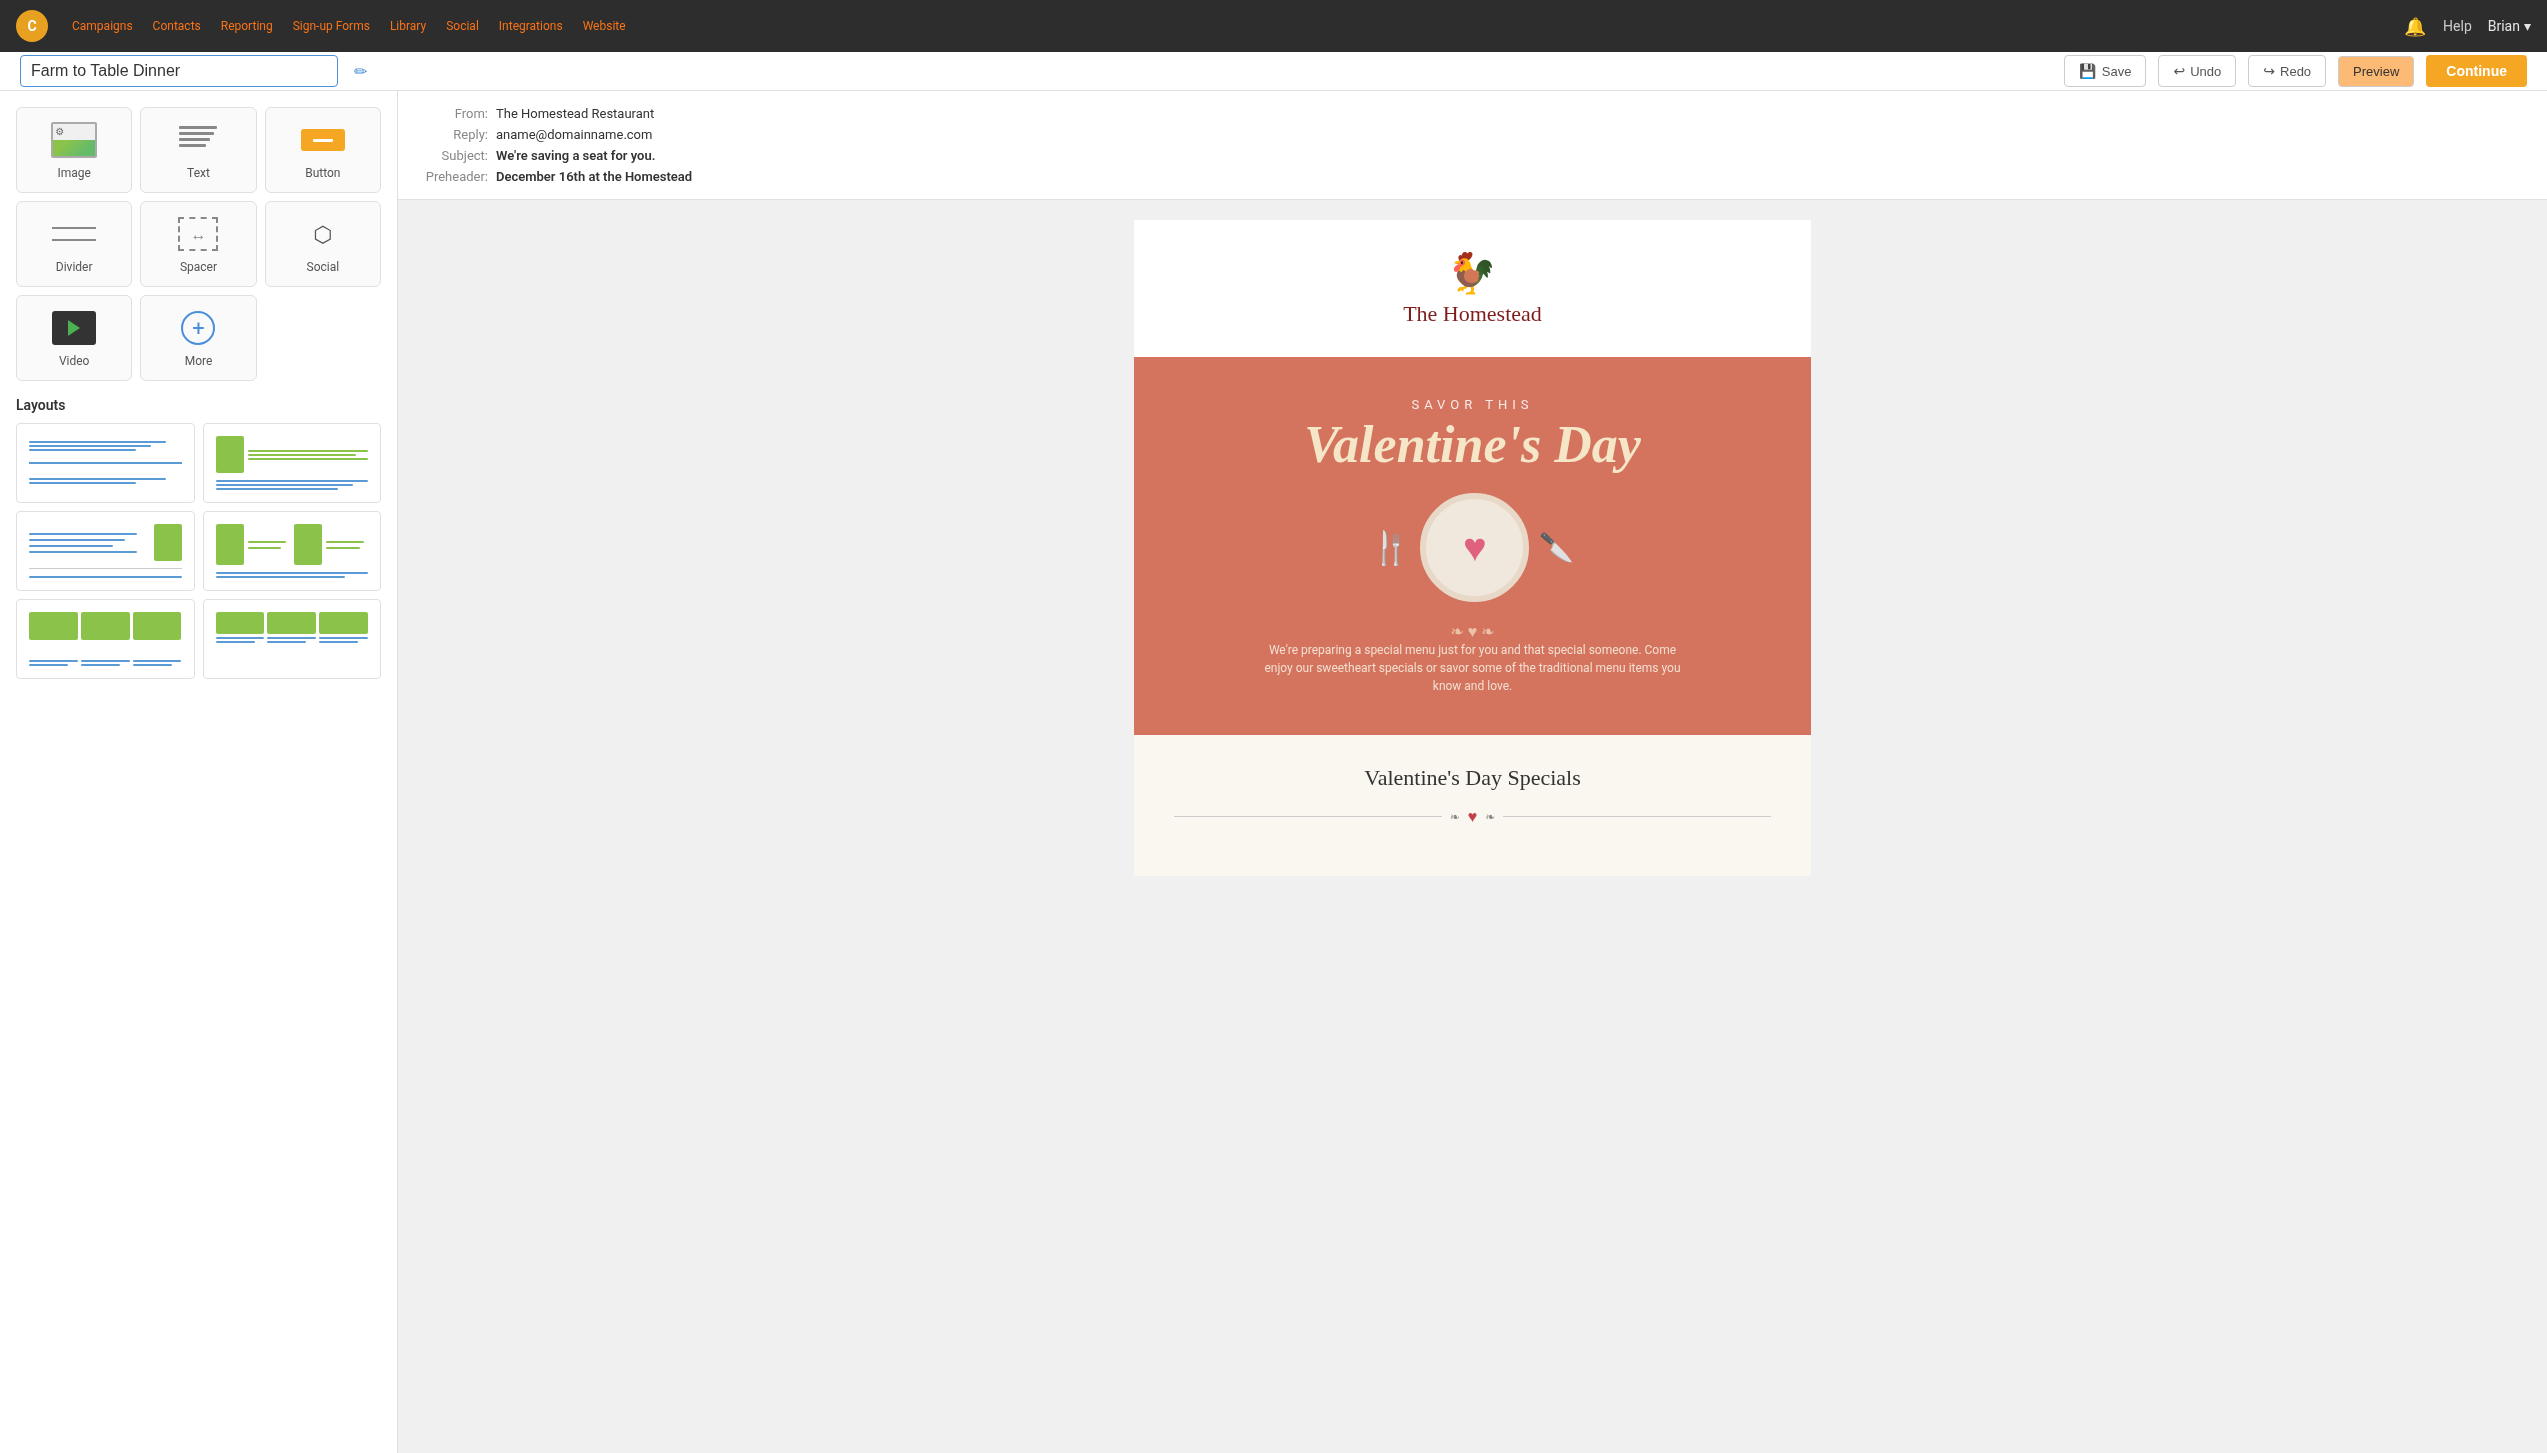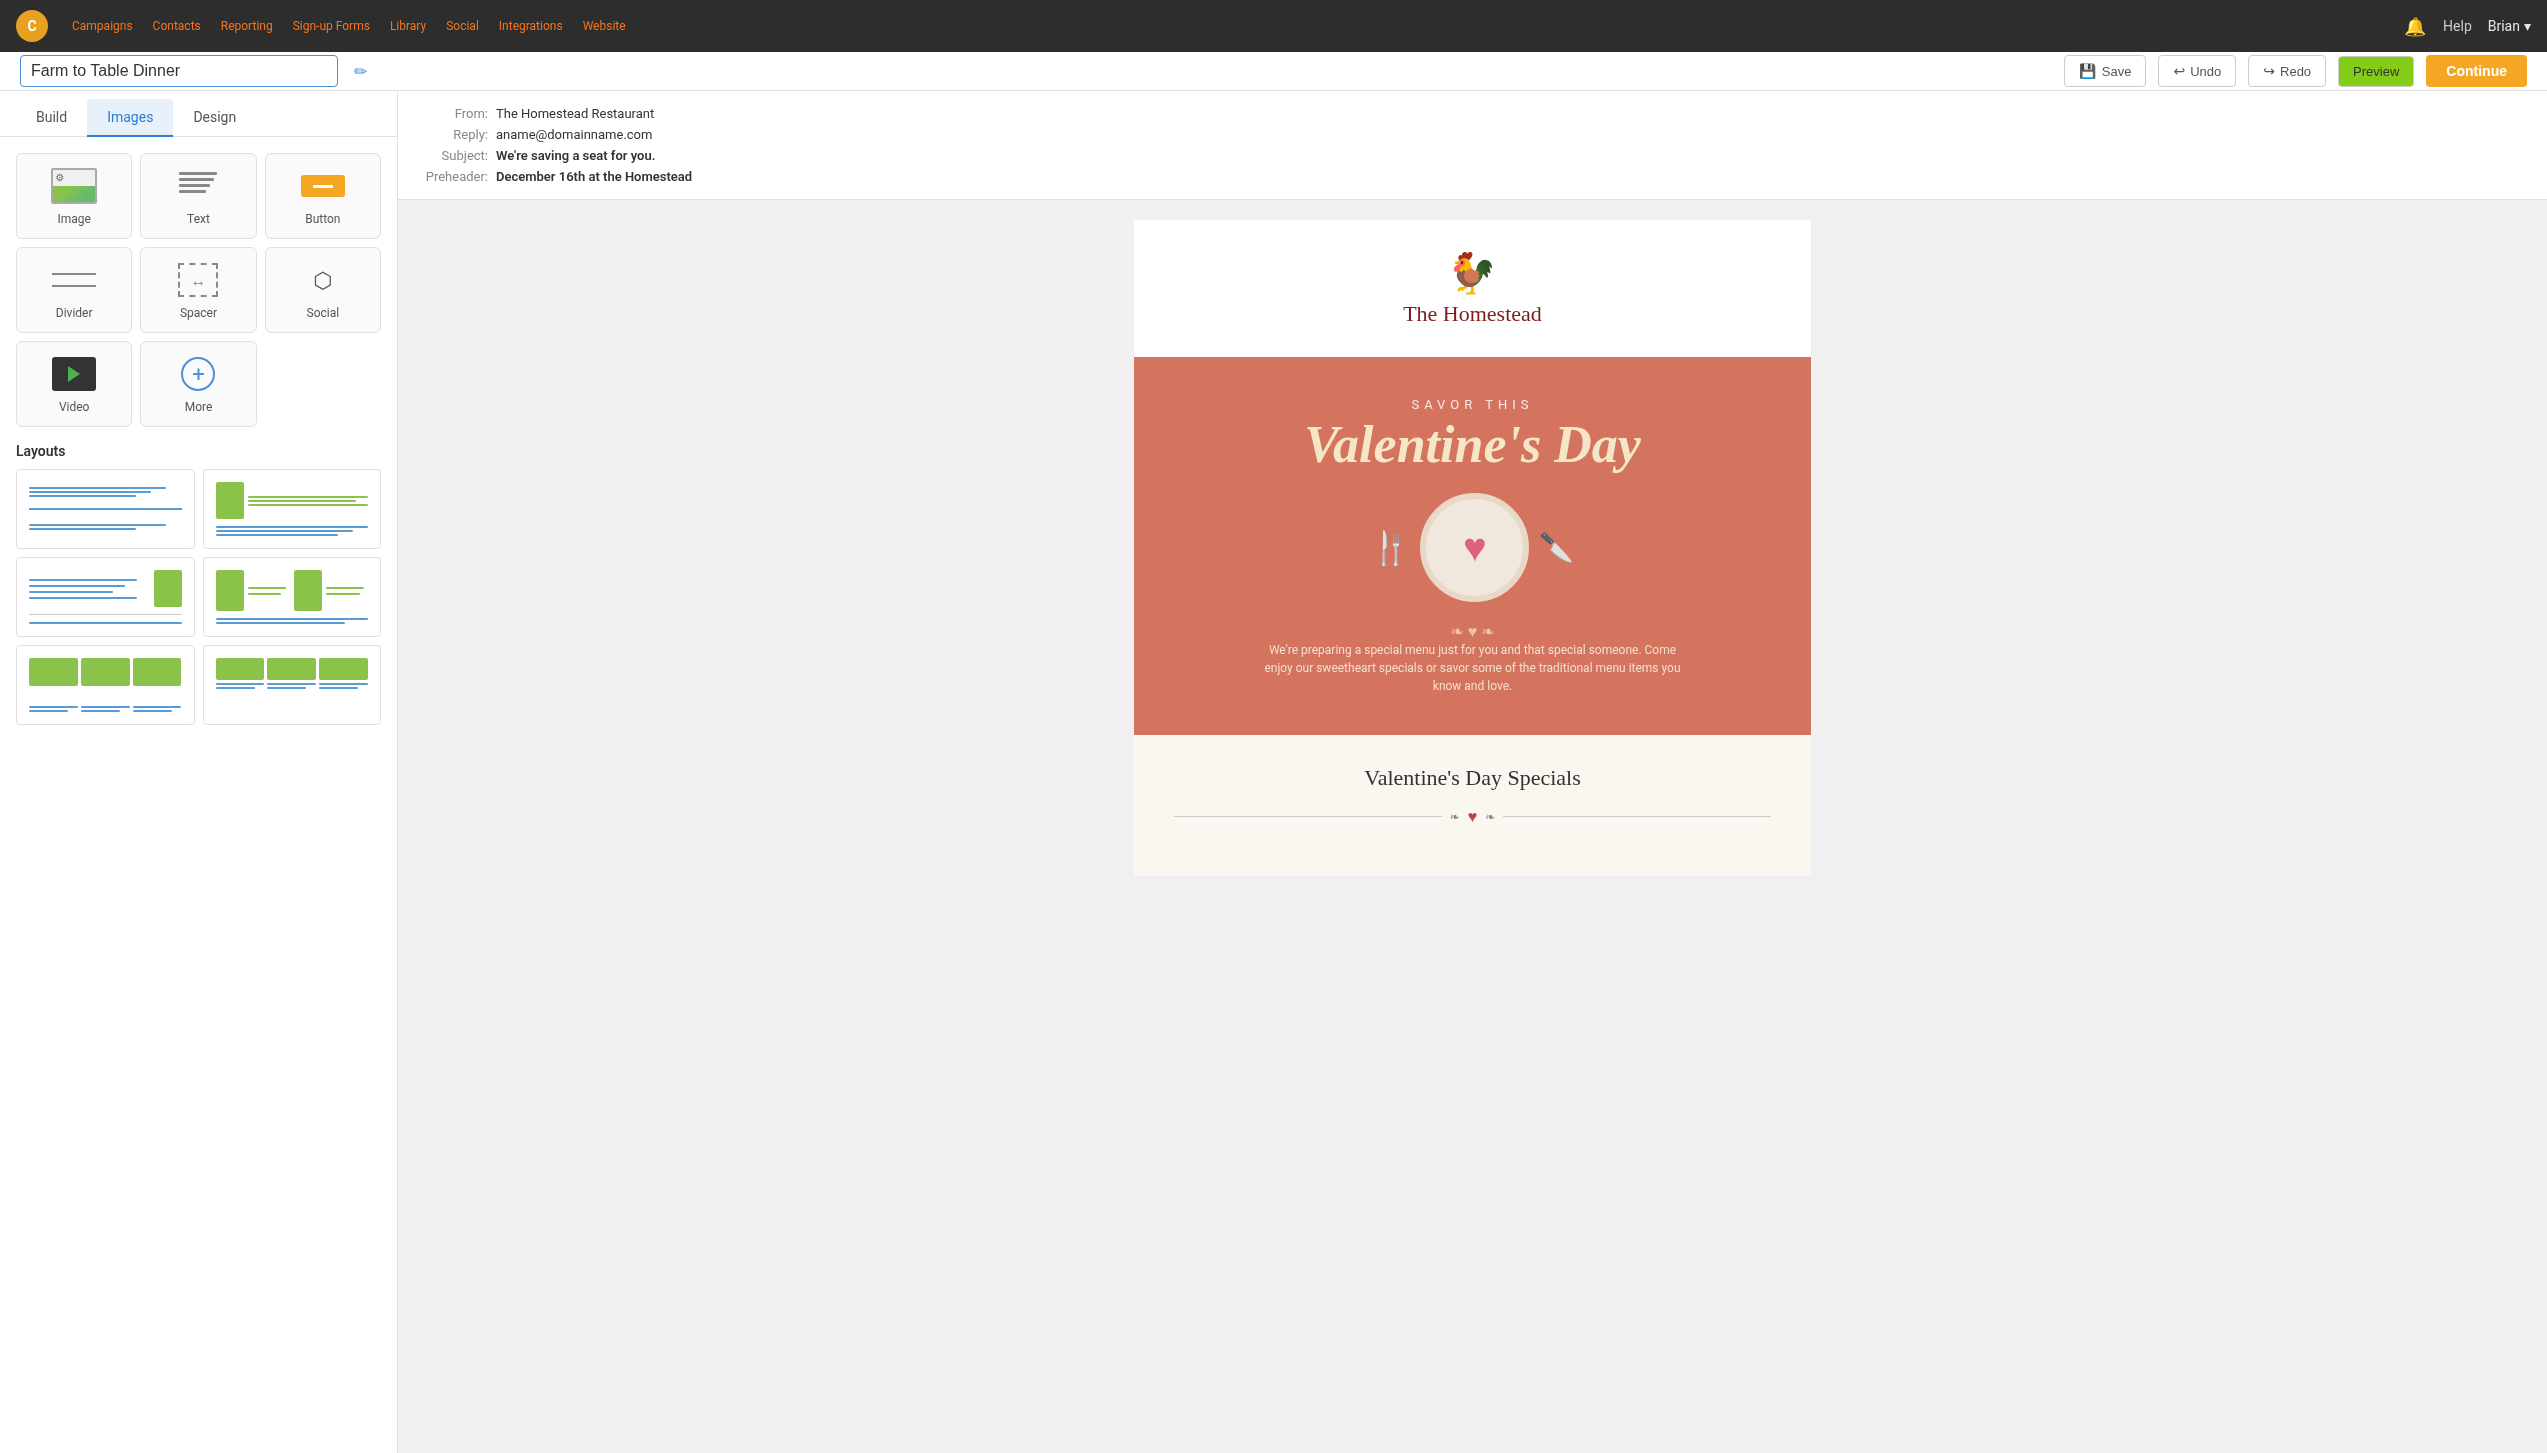--- a/index.html
+++ b/index.html
@@ -101,21 +101,21 @@
       padding: 7px 14px;
       border: 1px solid #ccc;
       border-radius: 4px;
       background: white;
       font-size: 13px;
       color: #555;
       cursor: pointer;
     }
     .toolbar-btn-icon { font-size: 14px; }
     .btn-preview {
-      background: #84cc16;
+      background: #fdba74;
       border: 1.5px solid #ccc;
       color: #333;
       font-weight: 500;
     }
     .btn-continue {
       background: #f5a623;
       border: none;
       color: white;
       font-weight: 600;
       font-size: 14px;
@@ -584,25 +584,20 @@
   </button>
   <button class="btn-continue">
     <span>Continue</span>
   </button>
 </div>
 
 <div class="main-layout">
 
   <div class="sidebar">
 
-    <div class="sidebar-tabs">
-      <div class="sidebar-tab">Build</div>
-      <div class="sidebar-tab active">Images</div>
-      <div class="sidebar-tab">Design</div>
-    </div>
 
     <div class="blocks-grid">
 
       <div class="block-item">
         <div class="block-icon">
           <div class="icon-image"></div>
         </div>
         <span class="block-label">Image</span>
       </div>
 

